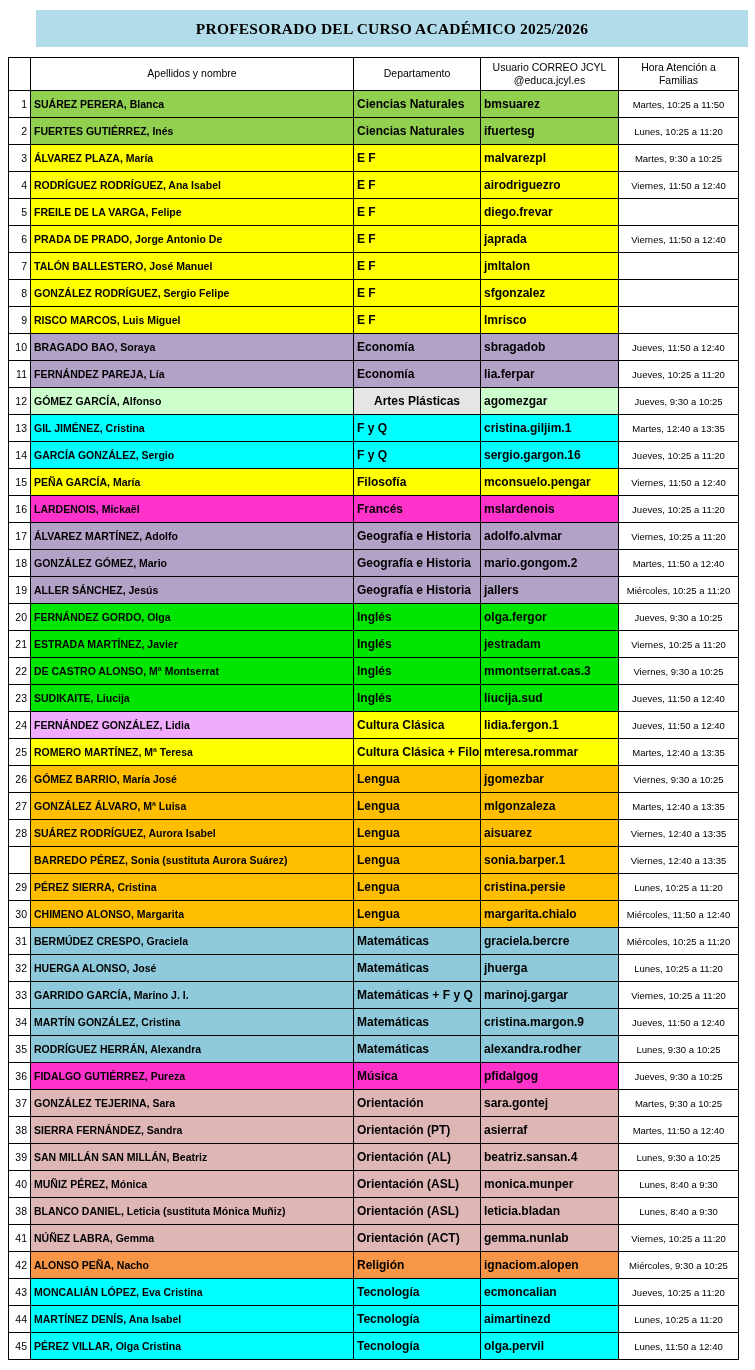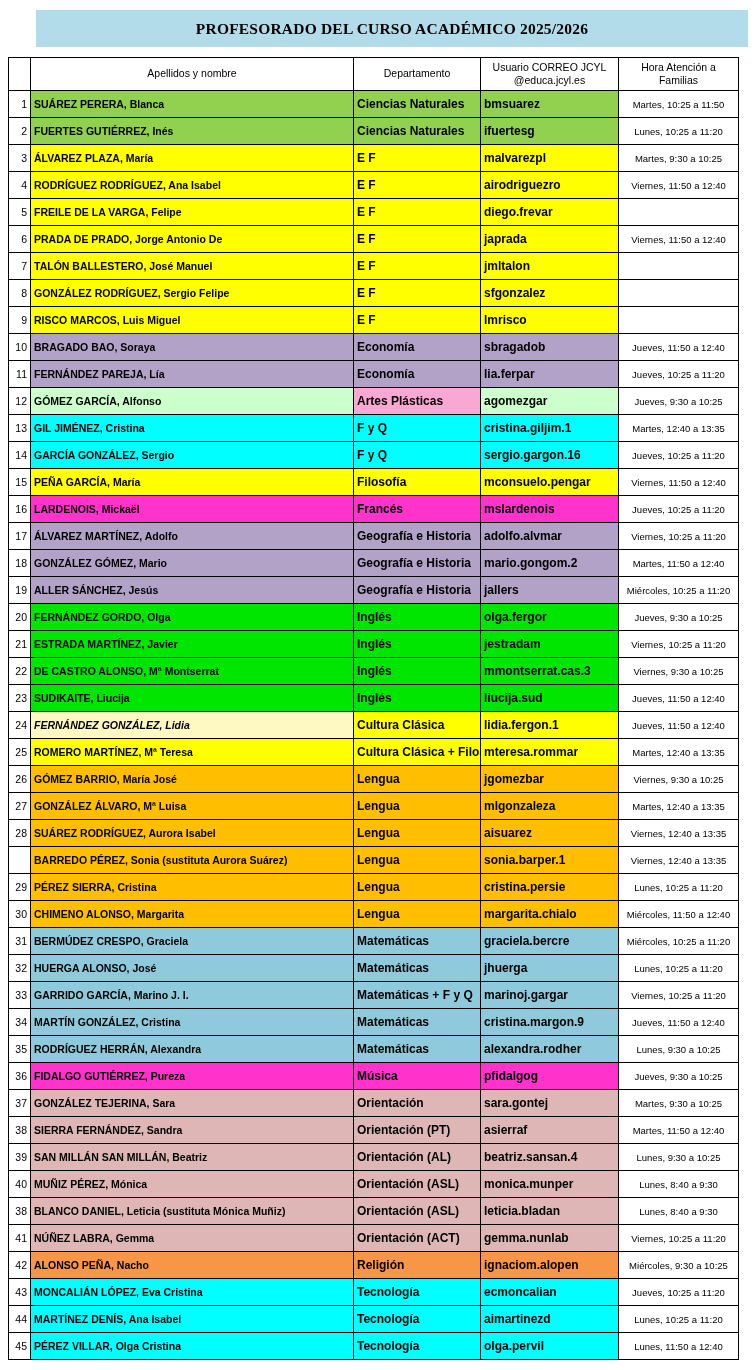--- a/index.html
+++ b/index.html
@@ -217,21 +217,21 @@
           <tr class="r">
             <td class="num">11</td>
             <td class="name" style="background: rgb(179, 162, 199); margin-left: 11px;">FERNÁNDEZ PAREJA, Lía</td>
             <td class="dept" style="background: rgb(179, 162, 199);">Economía</td>
             <td class="user" style="background: rgb(179, 162, 199);">lia.ferpar</td>
             <td class="time">Jueves, 10:25 a 11:20</td>
           </tr>
           <tr class="r">
             <td class="num">12</td>
             <td class="name" style="background: rgb(204, 255, 204);">GÓMEZ GARCÍA, Alfonso</td>
-            <td class="dept" style="background: #f9a8d4;">Artes Plásticas</td>
+            <td class="dept" style="background: #e5e5e5; text-align: center;">Artes Plásticas</td>
             <td class="user" style="background: rgb(204, 255, 204);">agomezgar</td>
             <td class="time">Jueves, 9:30 a 10:25</td>
           </tr>
           <tr class="r">
             <td class="num">13</td>
             <td class="name" style="background: rgb(0, 255, 255);">GIL JIMÉNEZ, Cristina</td>
             <td class="dept" style="background: rgb(0, 255, 255);">F y Q</td>
             <td class="user" style="background: rgb(0, 255, 255);">cristina.giljim.1</td>
             <td class="time">Martes, 12:40 a 13:35</td>
           </tr>
@@ -300,21 +300,21 @@
           </tr>
           <tr class="r">
             <td class="num">23</td>
             <td class="name" style="background: rgb(0, 230, 0);">SUDIKAITE, Liucija</td>
             <td class="dept" style="background: rgb(0, 230, 0);">Inglés</td>
             <td class="user" style="background: rgb(0, 230, 0);">liucija.sud</td>
             <td class="time">Jueves, 11:50 a 12:40</td>
           </tr>
           <tr class="r">
             <td class="num">24</td>
-            <td class="name" style="background: #fef9c3; font-style: italic;">FERNÁNDEZ GONZÁLEZ, Lidia</td>
+            <td class="name" style="background: #f0abfc;">FERNÁNDEZ GONZÁLEZ, Lidia</td>
             <td class="dept" style="background: rgb(255, 255, 0);">Cultura Clásica</td>
             <td class="user" style="background: rgb(255, 255, 0);">lidia.fergon.1</td>
             <td class="time">Jueves, 11:50 a 12:40</td>
           </tr>
           <tr class="r">
             <td class="num">25</td>
             <td class="name" style="background: rgb(255, 255, 0);">ROMERO MARTÍNEZ, Mª Teresa</td>
             <td class="dept" style="background: rgb(255, 255, 0);">Cultura Clásica + Filosofía</td>
             <td class="user" style="background: rgb(255, 255, 0);">mteresa.rommar</td>
             <td class="time">Martes, 12:40 a 13:35</td>

